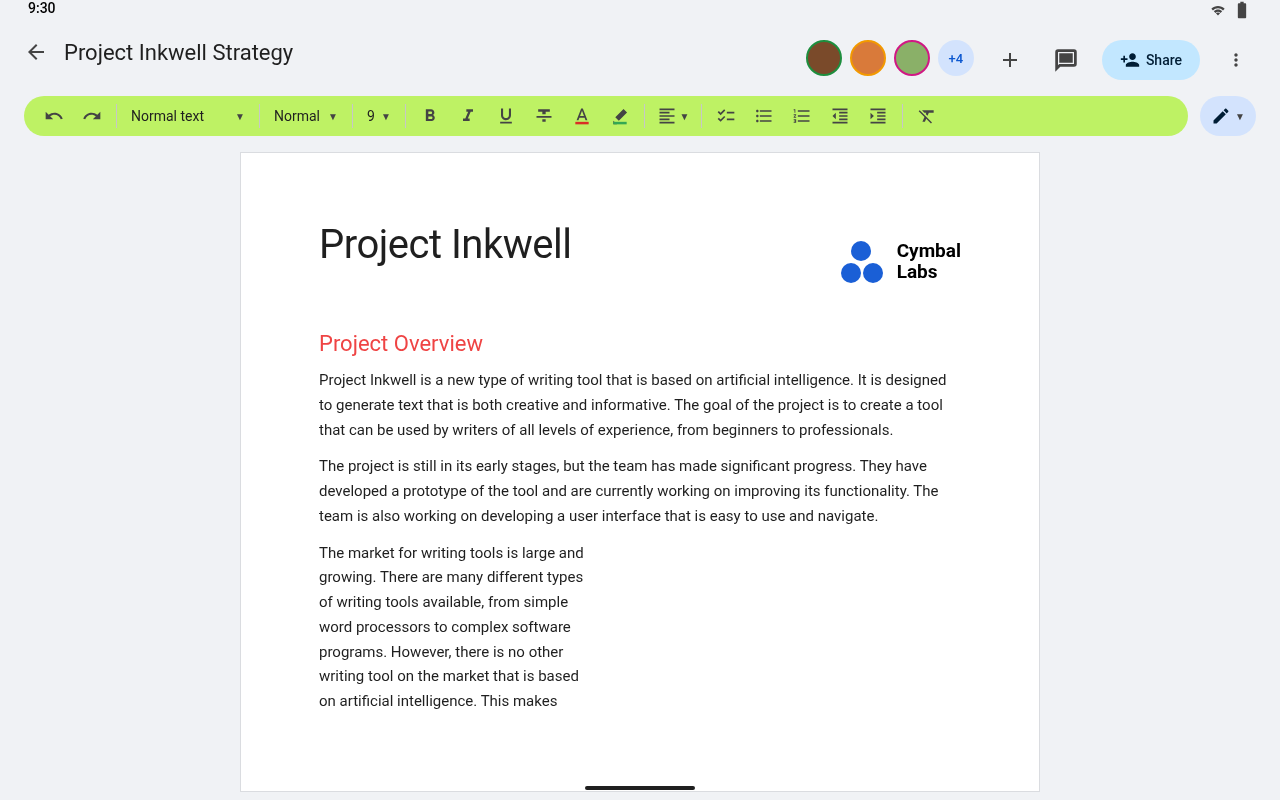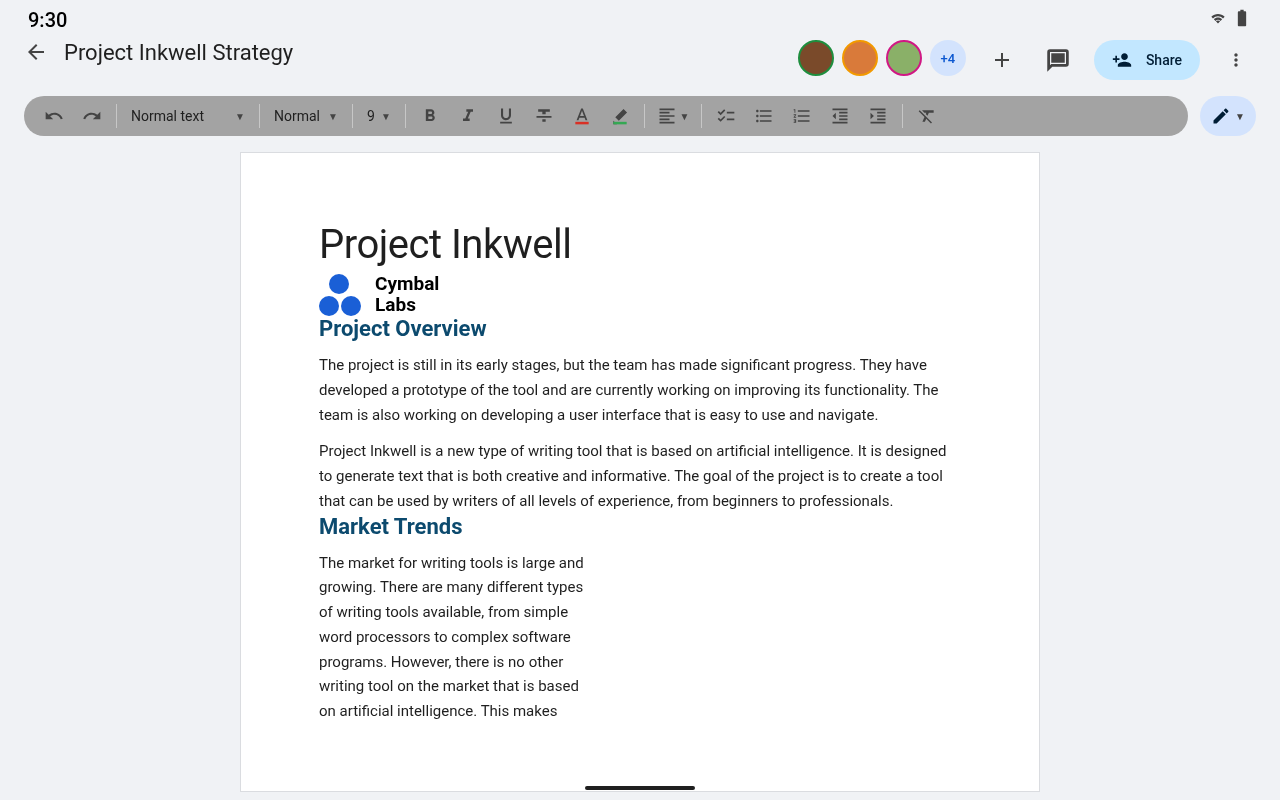--- a/index.html
+++ b/index.html
@@ -11,23 +11,23 @@
     overflow: hidden;
     border-radius: 24px;
     position: relative;
   }
 
   
   .status-bar {
     height: 40px;
     display: flex;
     justify-content: space-between;
-    align-items: center;
+    align-items: flex-start;
     padding: 0 28px;
-    font-size: 20px;
+    font-size: 14px;
     font-weight: 500;
   }
   .status-right { display: flex; align-items: center; gap: 4px; }
 
   
   .title-bar {
     height: 56px;
     display: flex;
     align-items: flex-start;
     padding: 0 24px;
@@ -45,28 +45,28 @@
   .avatar.a2 { background: #d97a3a; border: 2px solid #f29900; }
   .avatar.a3 { background: #8ab068; border: 2px solid #d01884; }
   .avatar.more { background: #d3e3fd; color: #0b57d0; border: none; font-size: 13px; }
   .icon-btn {
     width: 40px; height: 40px; border-radius: 50%;
     display: flex; align-items: center; justify-content: center;
     cursor: pointer;
   }
   .share-btn {
     background: #c2e7ff; border-radius: 20px; padding: 0 18px; height: 40px;
-    display: flex; align-items: center; gap: 14px; cursor: pointer;
+    display: flex; align-items: center; gap: 6px; cursor: pointer;
     color: #001d35; font-size: 14px; font-weight: 500;
   }
 
   
   .toolbar-wrap { padding: 0 24px; }
   .toolbar {
-    background: #a3a3a3;
+    background: #bef264;
     border-radius: 24px;
     height: 40px;
     display: flex;
     align-items: center;
     padding: 0 12px;
     gap: 2px;
   }
   .toolbar-sep { width: 1px; height: 24px; background: #c7c7c7; margin: 0 4px; }
   .tb-btn {
     min-width: 36px; height: 32px; border-radius: 4px;
@@ -100,37 +100,36 @@
     background: white;
     border: 1px solid #dadce0;
     padding: 68px 78px 0 78px;
     overflow: hidden;
     position: relative;
   }
   .doc-header {
     display: flex;
     justify-content: space-between;
     align-items: flex-start;
-    flex-direction: column;
   }
   .doc-h1 {
     font-size: 40px;
     font-weight: 400;
     color: #1f1f1f;
     letter-spacing: -0.5px;
   }
-  .logo { display: flex; align-items: center; gap: 10px; margin-top: 6px; }
+  .logo { display: flex; align-items: center; gap: 10px; margin-top: 20px; }
   .logo-circles { position: relative; width: 46px; height: 42px; }
   .circle { position: absolute; width: 20px; height: 20px; border-radius: 50%; background: #1a5fd6; }
   .circle.c1 { top: 0; left: 10px; }
   .circle.c2 { bottom: 0; left: 0; }
   .circle.c3 { bottom: 0; left: 22px; }
   .logo-text { font-size: 19px; font-weight: 700; line-height: 1.1; }
   .doc-date { color: #1a73e8; font-size: 15px; font-weight: 600; margin-top: 16px; }
-  .doc-h2 { font-size: 22px; font-weight: 700; color: #0c4a6e; }
+  .doc-h2 { font-size: 22px; font-weight: 400; color: #ef4444; margin-top: 48px; }
   .doc-p { font-size: 15px; line-height: 1.65; color: #1f1f1f; margin-top: 12px; }
   .two-col { display: flex; gap: 24px; margin-top: 12px; }
   .two-col .doc-p { margin-top: 0; flex: 0 0 280px; }
   .chart { flex: 1; height: 160px; position: relative; }
   .chart-label { font-size: 8px; color: #888; position: absolute; top: 8px; left: 30px; }
   .chart svg { width: 100%; height: 100%; }
 
   .handle {
     position: absolute; bottom: 10px; left: 50%; transform: translateX(-50%);
     width: 110px; height: 4px; background: #1f1f1f; border-radius: 2px;
@@ -316,23 +315,22 @@
           <div class="circle c1"></div>
           <div class="circle c2"></div>
           <div class="circle c3"></div>
         </div>
         <div class="logo-text" style="white-space:pre-line">Cymbal
 Labs</div>
       </div>
     </div>
 
     <div class="doc-h2">Project Overview</div>
+    <div class="doc-p">Project Inkwell is a new type of writing tool that is based on artificial intelligence. It is designed to generate text that is both creative and informative. The goal of the project is to create a tool that can be used by writers of all levels of experience, from beginners to professionals.</div>
     <div class="doc-p">The project is still in its early stages, but the team has made significant progress. They have developed a prototype of the tool and are currently working on improving its functionality. The team is also working on developing a user interface that is easy to use and navigate.</div>
-    <div class="doc-p">Project Inkwell is a new type of writing tool that is based on artificial intelligence. It is designed to generate text that is both creative and informative. The goal of the project is to create a tool that can be used by writers of all levels of experience, from beginners to professionals.</div>
-
-    <div class="doc-h2">Market Trends</div>
+
     <div class="two-col">
       <div class="doc-p">The market for writing tools is large and growing. There are many different types of writing tools available, from simple word processors to complex software programs. However, there is no other writing tool on the market that is based on artificial intelligence. This makes</div>
     </div>
   </div>
 </div>
 
 <div class="handle"></div>
 
 </body></html>

